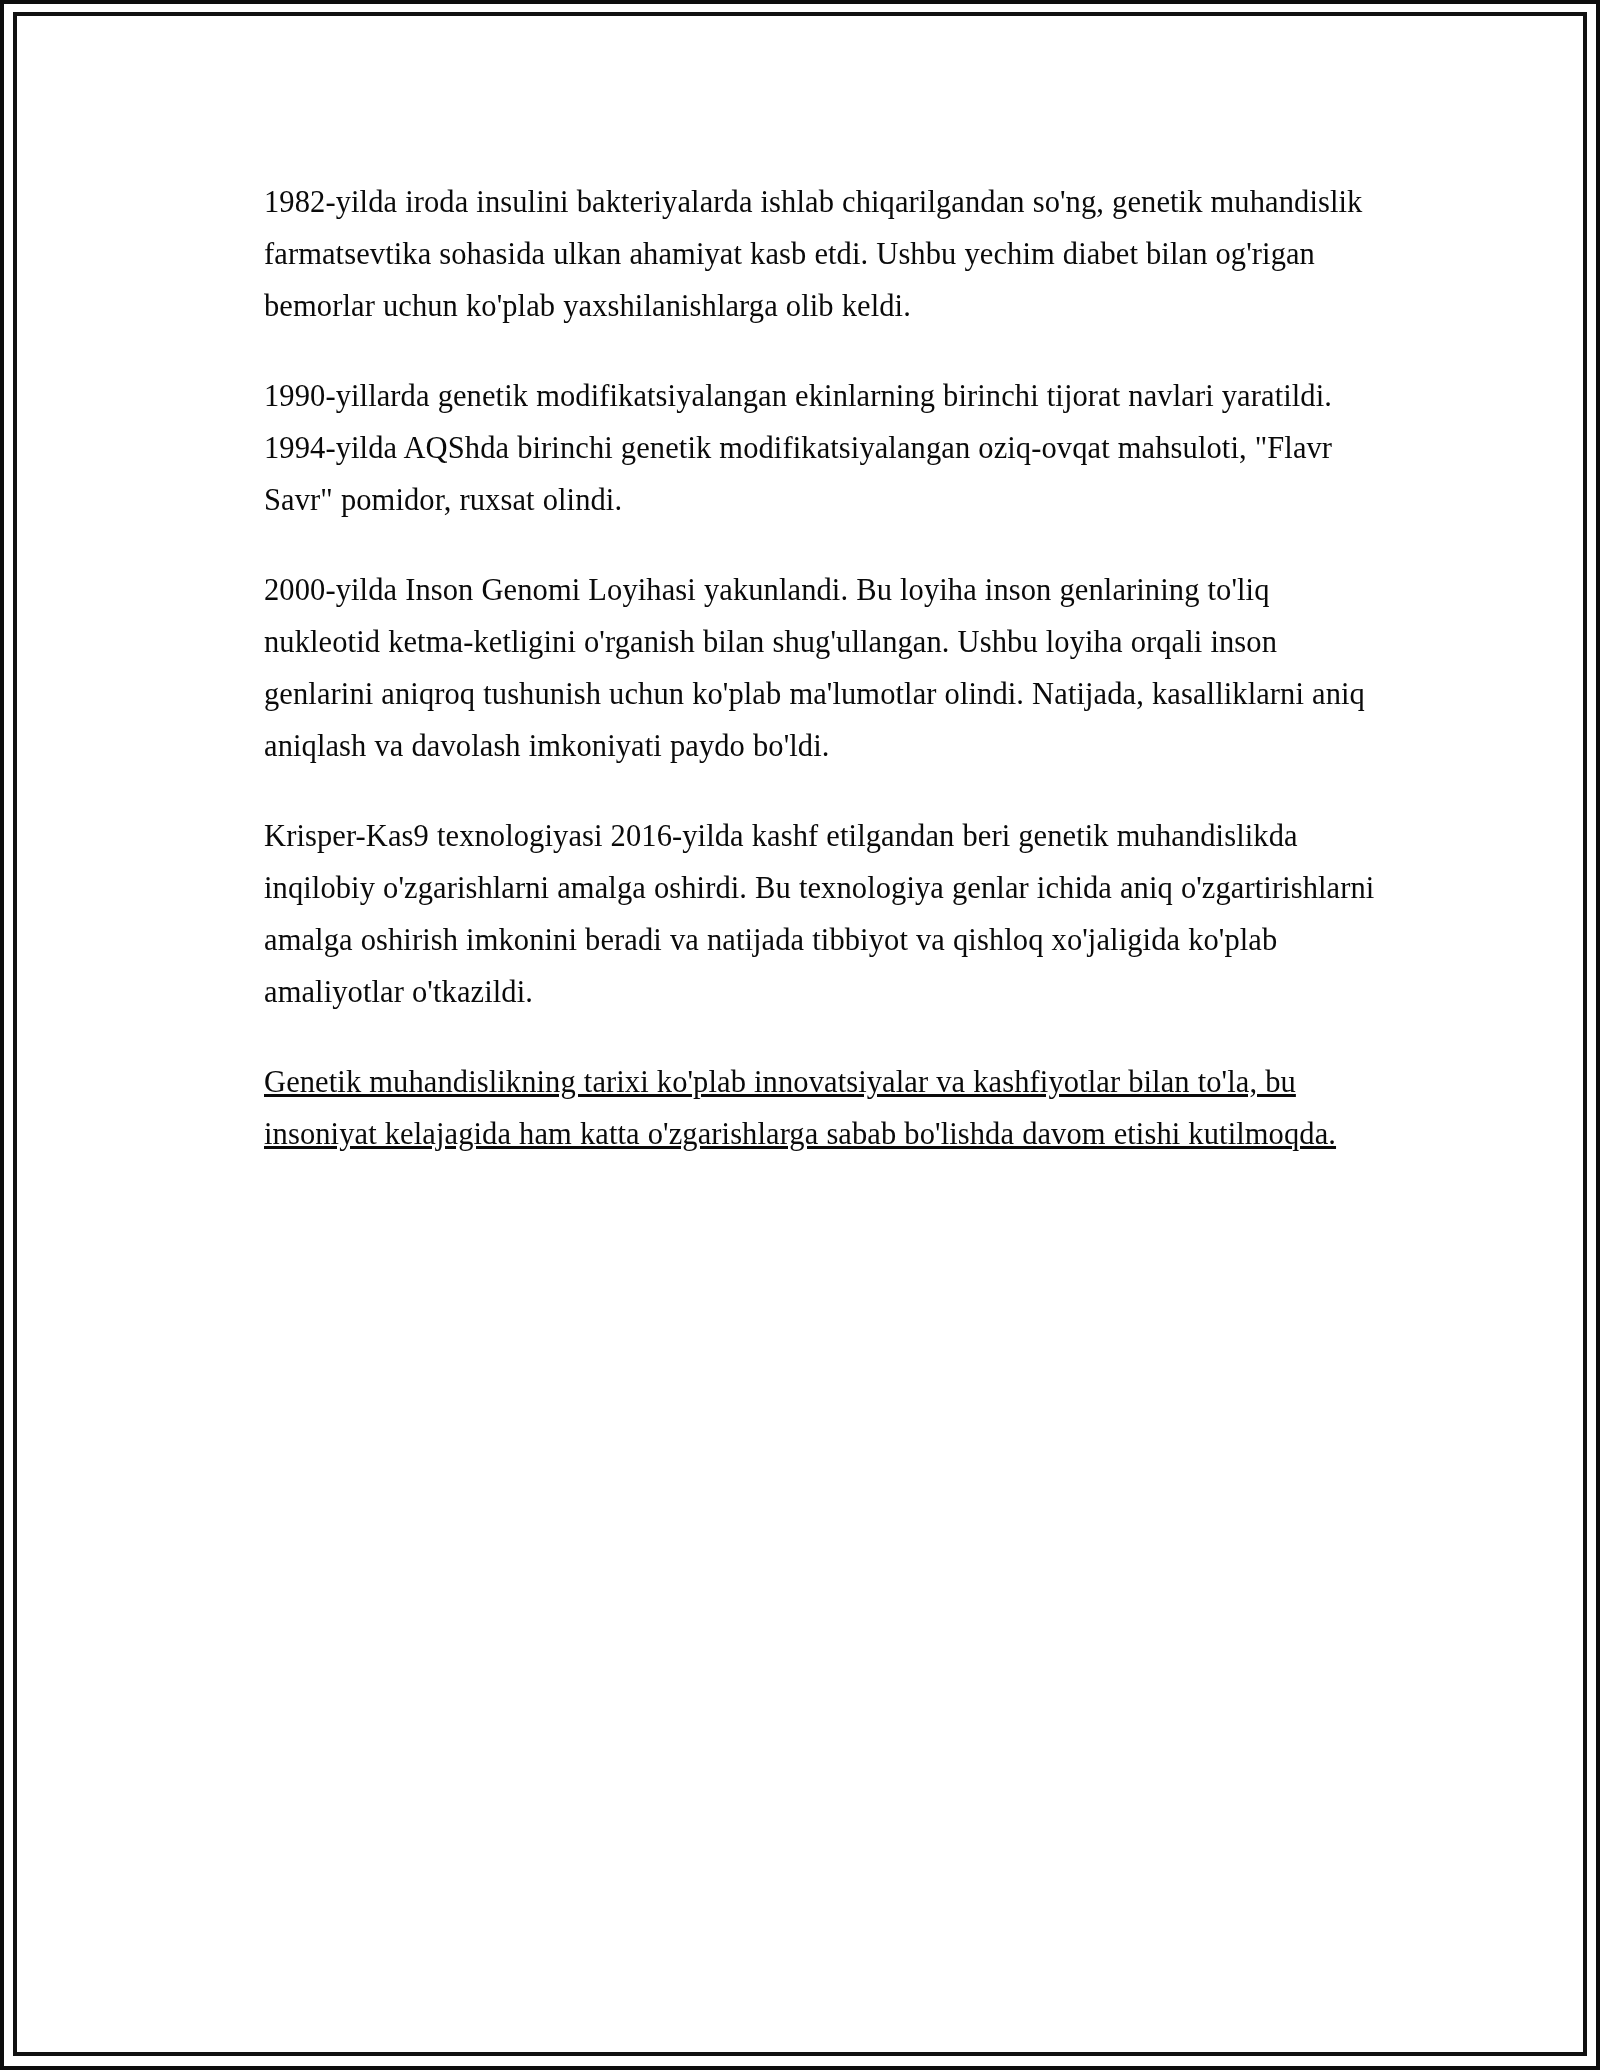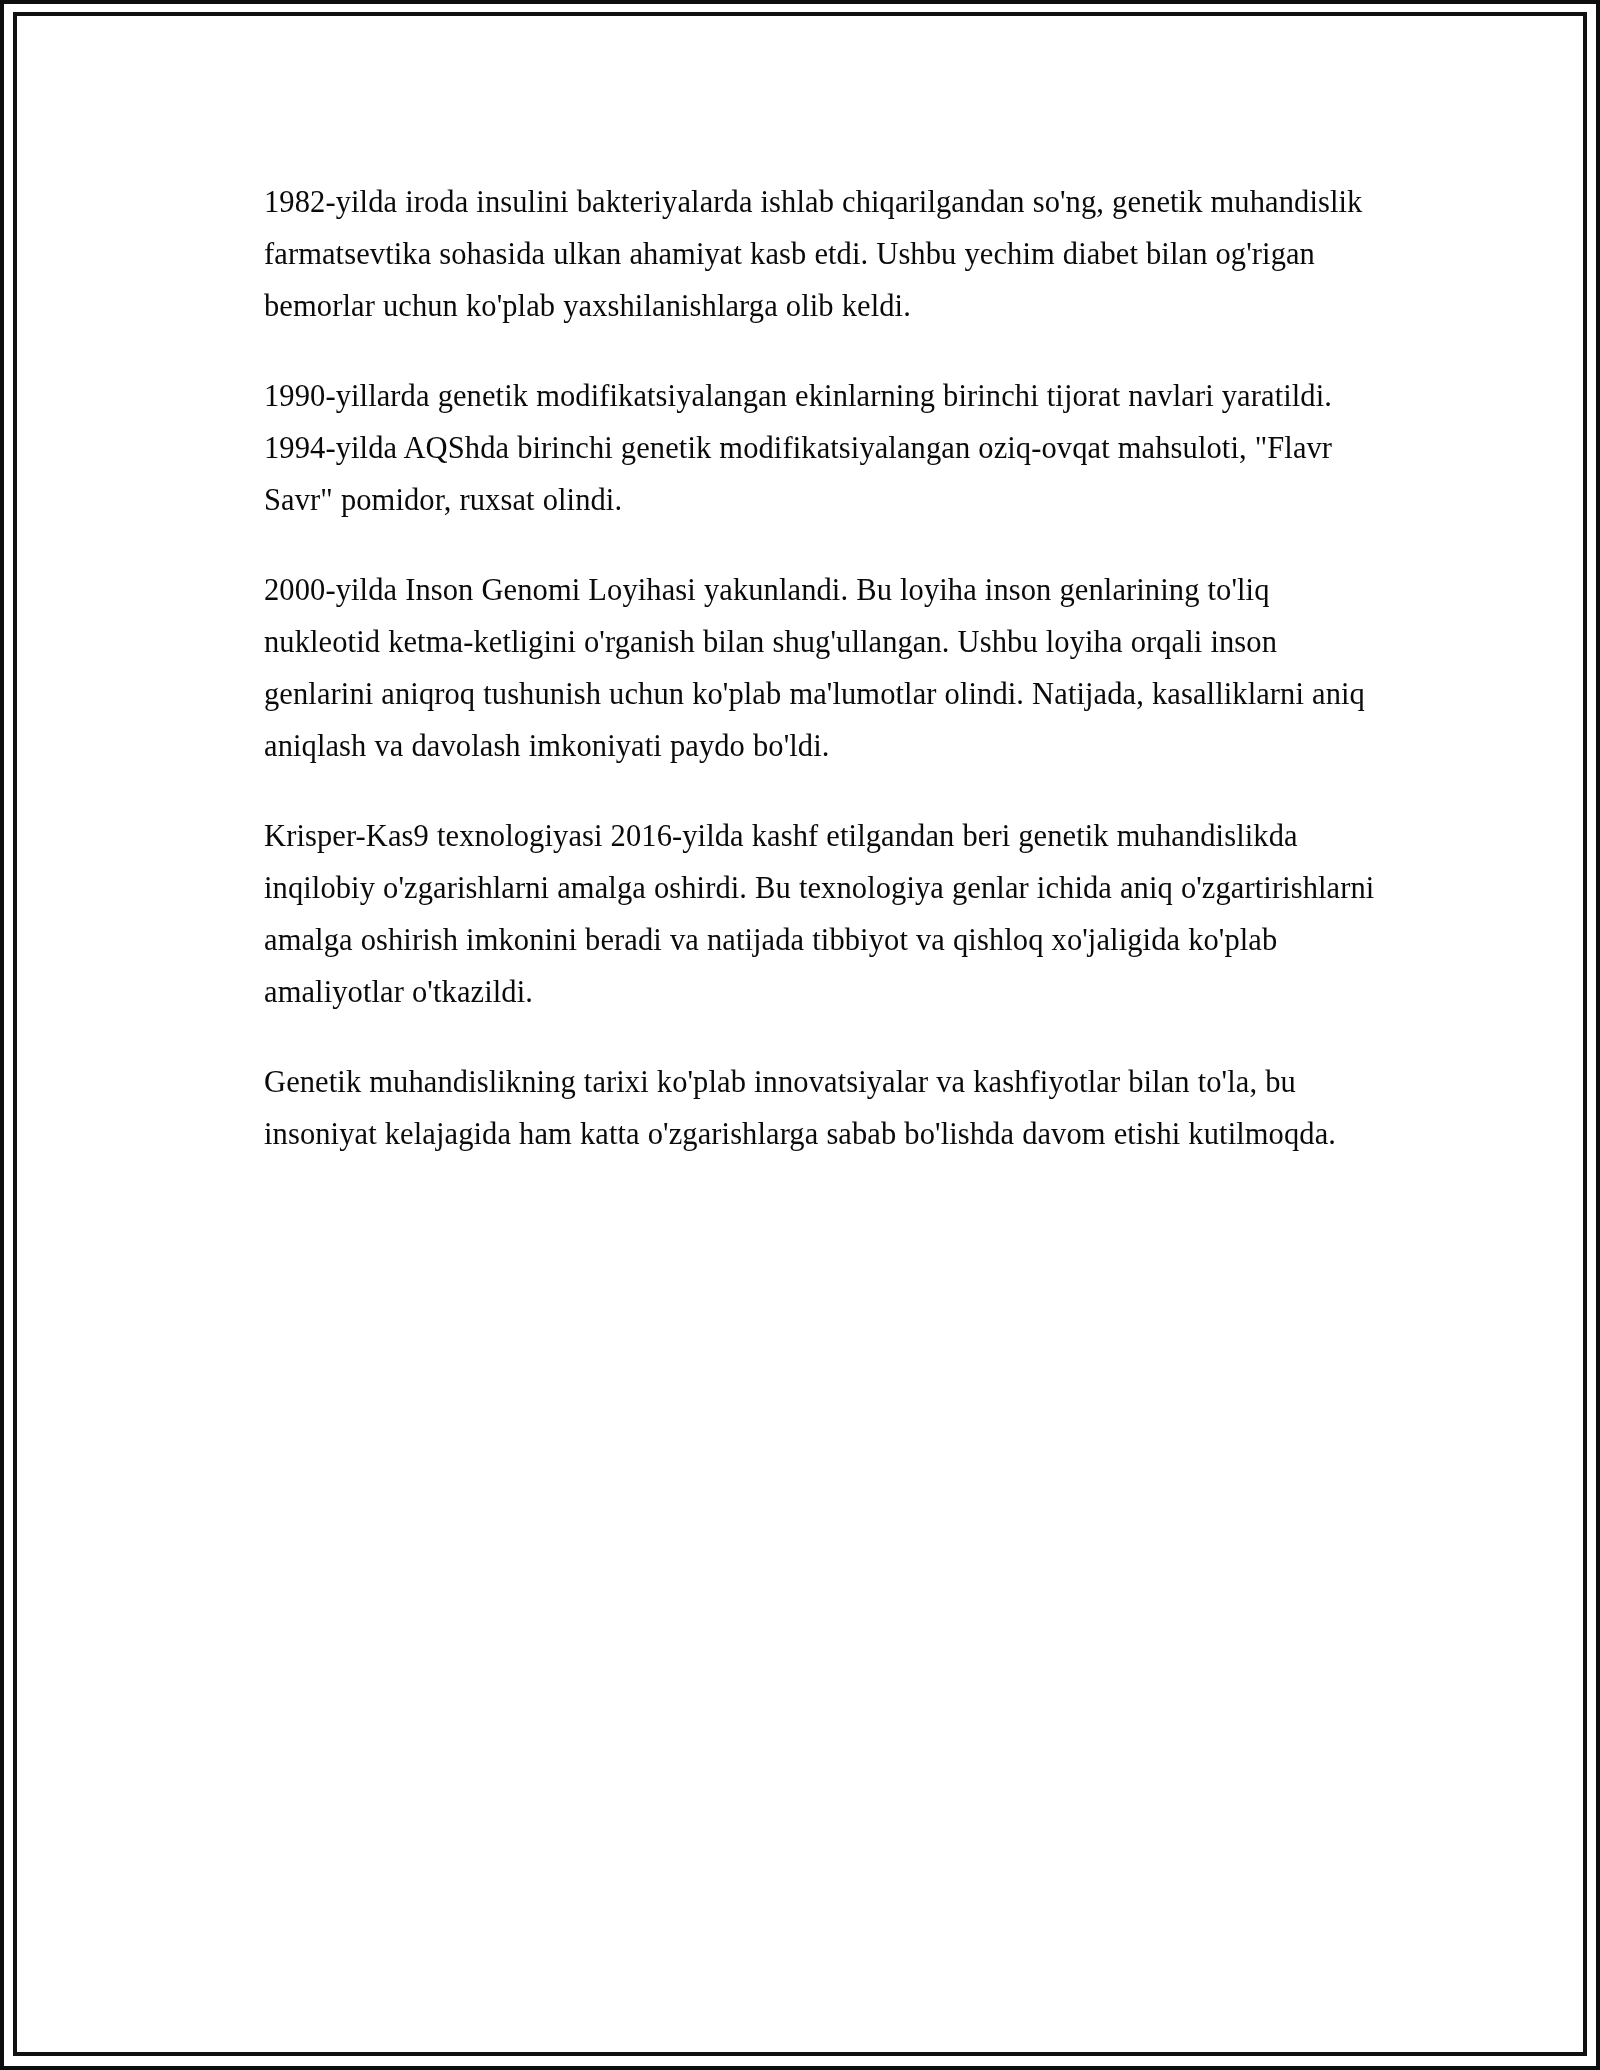--- a/index.html
+++ b/index.html
@@ -65,20 +65,21 @@
     color: #0a0a0a;
     margin: 0 0 38px 0;
     text-align: left;
     letter-spacing: 0.1px;
     word-spacing: 0.3px;
     -webkit-font-smoothing: antialiased;
   }
 
   .paragraph:last-child {
     margin-bottom: 0;
+    text-decoration: underline;
   }
 </style>
 </head>
 <body>
 
 <div class="page">
 
   <div class="paper-gap"></div>
   <div class="scan-edge"></div>
   <div class="inner-rule"></div>

